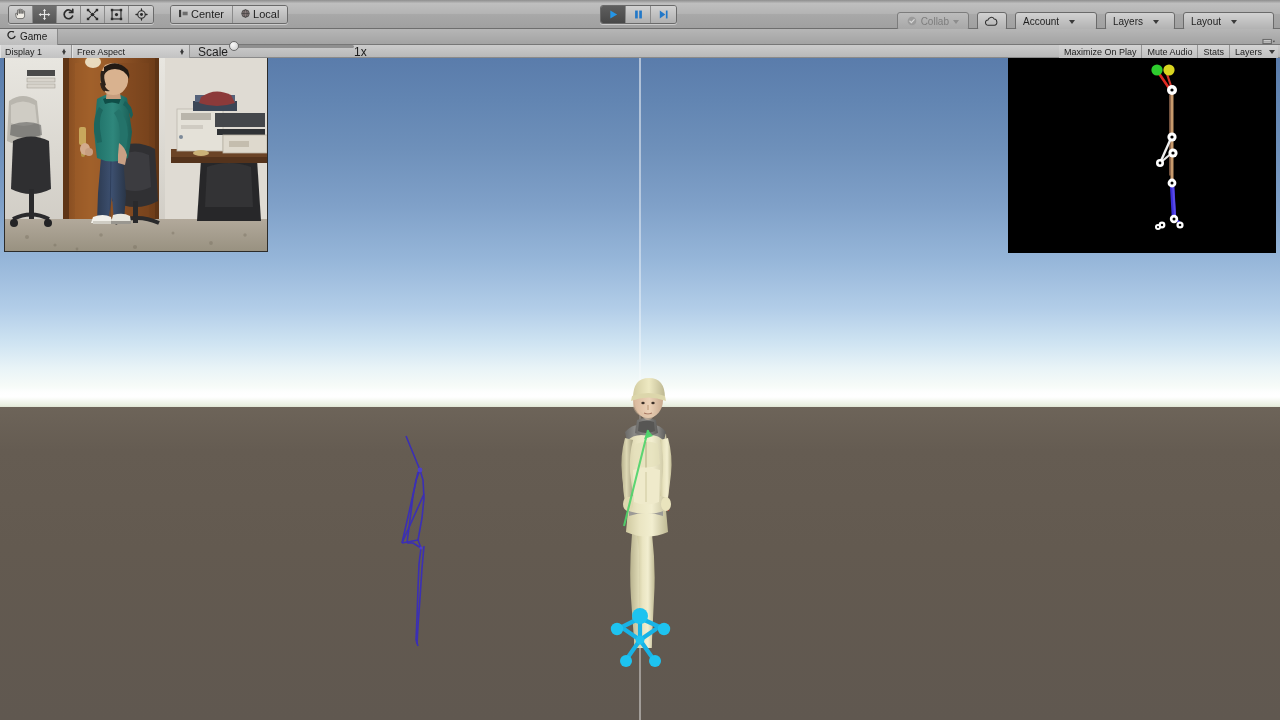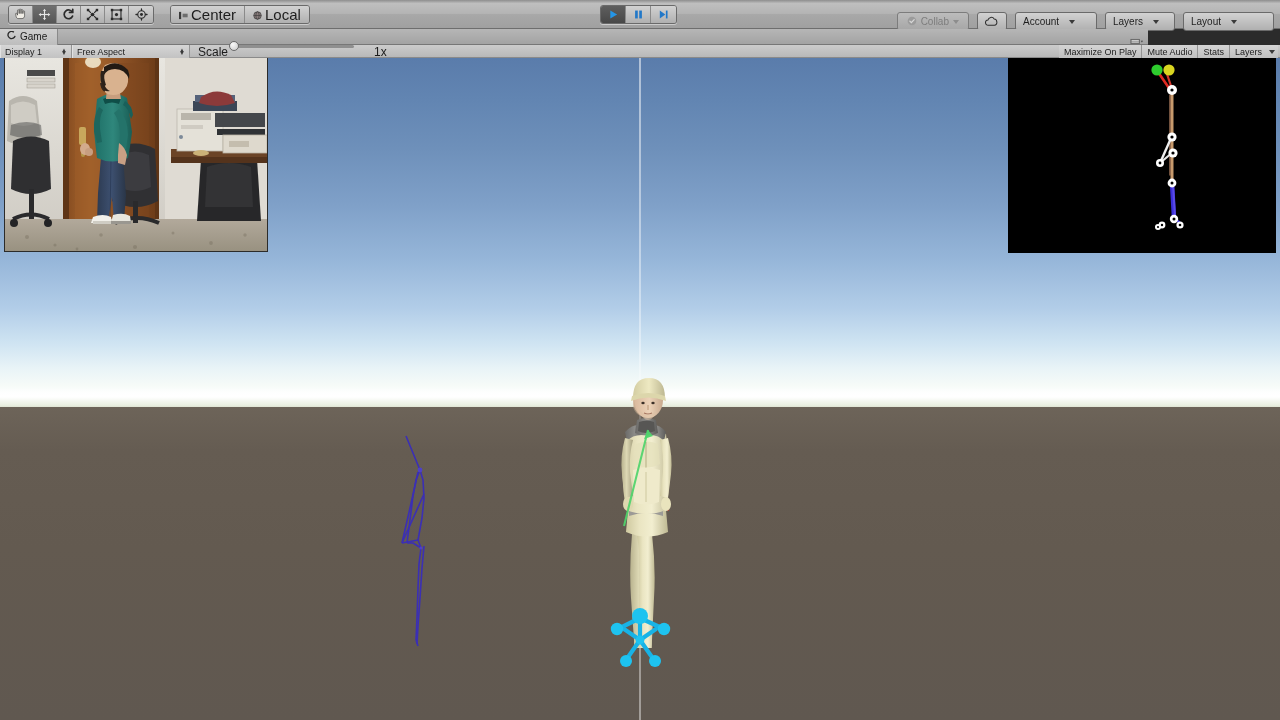--- a/index.html
+++ b/index.html
@@ -42,21 +42,21 @@
   .pivot-group {
     display: flex; margin-left: 16px; height: 19px;
     border: 1px solid #6a6a6a; border-radius: 3px; overflow: hidden;
     box-shadow: 0 1px 0 rgba(255,255,255,.45);
   }
   .pivot-btn {
     height: 17px; padding: 0 8px;
     background: linear-gradient(to bottom,#d2d2d2,#b0b0b0);
     border-right: 1px solid #8a8a8a;
     display: flex; align-items: center; gap: 3px;
-    font-size: 15px; color: #1e1e1e; cursor: pointer; white-space: nowrap;
+    font-size: 11px; color: #1e1e1e; cursor: pointer; white-space: nowrap;
   }
   .pivot-btn:last-child { border-right: none; }
 
   .play-group {
     position: absolute; left: 600px; top: 5px;
     display: flex; height: 19px;
     border: 1px solid #6a6a6a; border-radius: 3px; overflow: hidden;
     box-shadow: 0 1px 0 rgba(255,255,255,.45);
   }
   .play-btn {
@@ -83,21 +83,21 @@
   .drop-btn {
     height: 19px; padding: 0 7px; display:flex; align-items:center; gap:10px;
     background: linear-gradient(to bottom,#d2d2d2,#b0b0b0);
     border: 1px solid #6a6a6a; border-radius: 3px;
     font-size: 10px; color: #1e1e1e; cursor: pointer; white-space:nowrap;
   }
   .caret { width:0;height:0;border-left:3px solid transparent;border-right:3px solid transparent;border-top:4px solid #3a3a3a; }
 
   
   .tabbar {
-    position: absolute; left: 0; top: 29px; width: 1148px; height: 16px;
+    position: absolute; left: 0; top: 29px; width: 1280px; height: 16px;
     background: linear-gradient(to bottom,#b6b6b6,#a3a3a3);
     border-bottom: 1px solid #777;
     display: flex; align-items: center;
   }
   .tab {
     height: 16px; padding: 0 10px 0 7px; display:flex; align-items:center; gap:4px;
     background: linear-gradient(to bottom,#cfcfcf,#bdbdbd);
     border-right: 1px solid #8a8a8a;
     font-size: 10px; color: #1c1c1c; cursor: pointer;
   }
@@ -366,21 +366,21 @@
       <span>Free Aspect</span>
       <span class="dbl-caret">
           <span>▲</span>
           <span>▼</span>
         </span>
     </div>
     <span class="gv-label lbl">Scale</span>
     <div class="slider-track">
       <div class="slider-knob"></div>
     </div>
-    <span class="gv-label lbl" style="margin-left:20px">1x</span>
+    <span class="gv-label lbl" style="margin-left:0">1x</span>
 
     <div class="gv-right">
       <div class="gv-btn">
         <span>Maximize On Play</span>
       </div>
       <div class="gv-btn">
         <span>Mute Audio</span>
       </div>
       <div class="gv-btn">
         <span>Stats</span>

